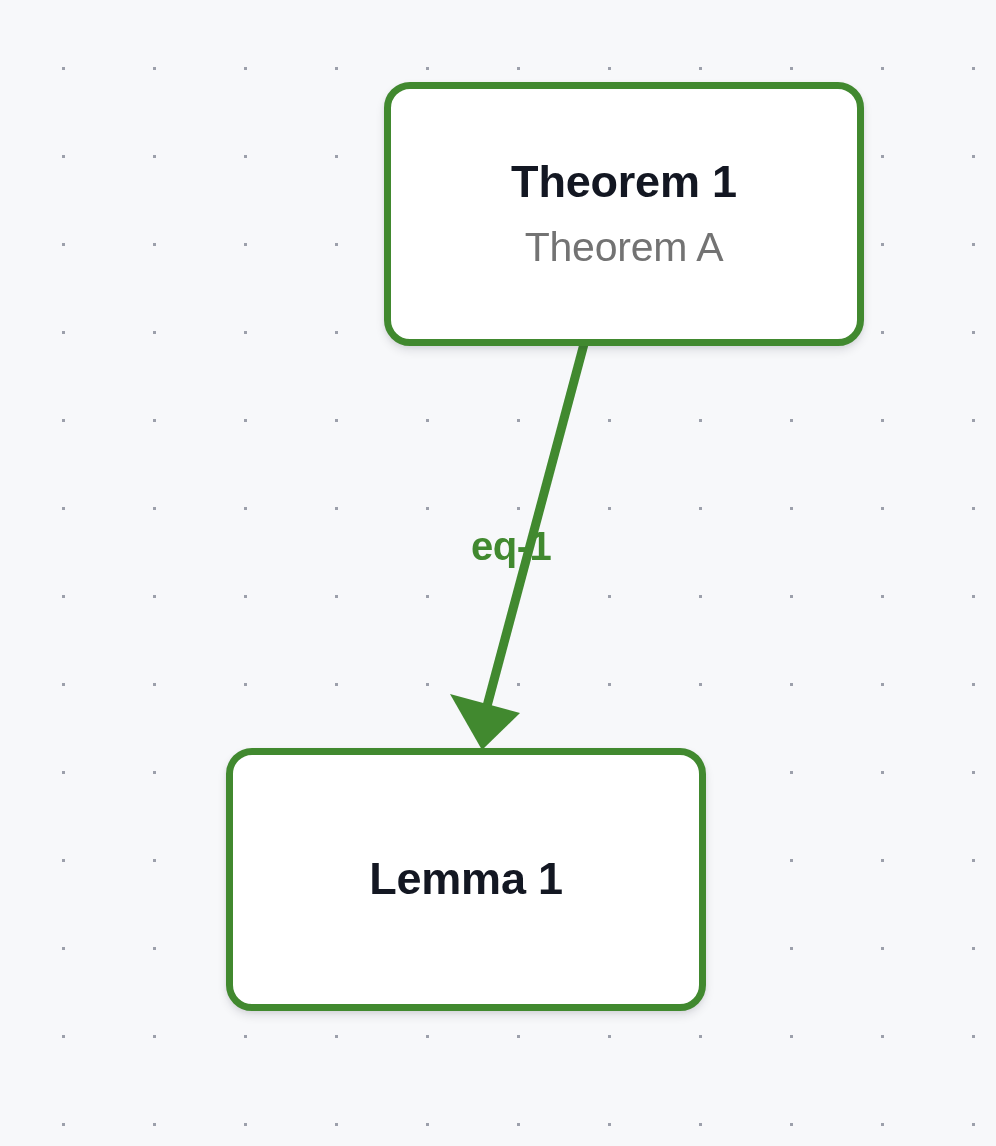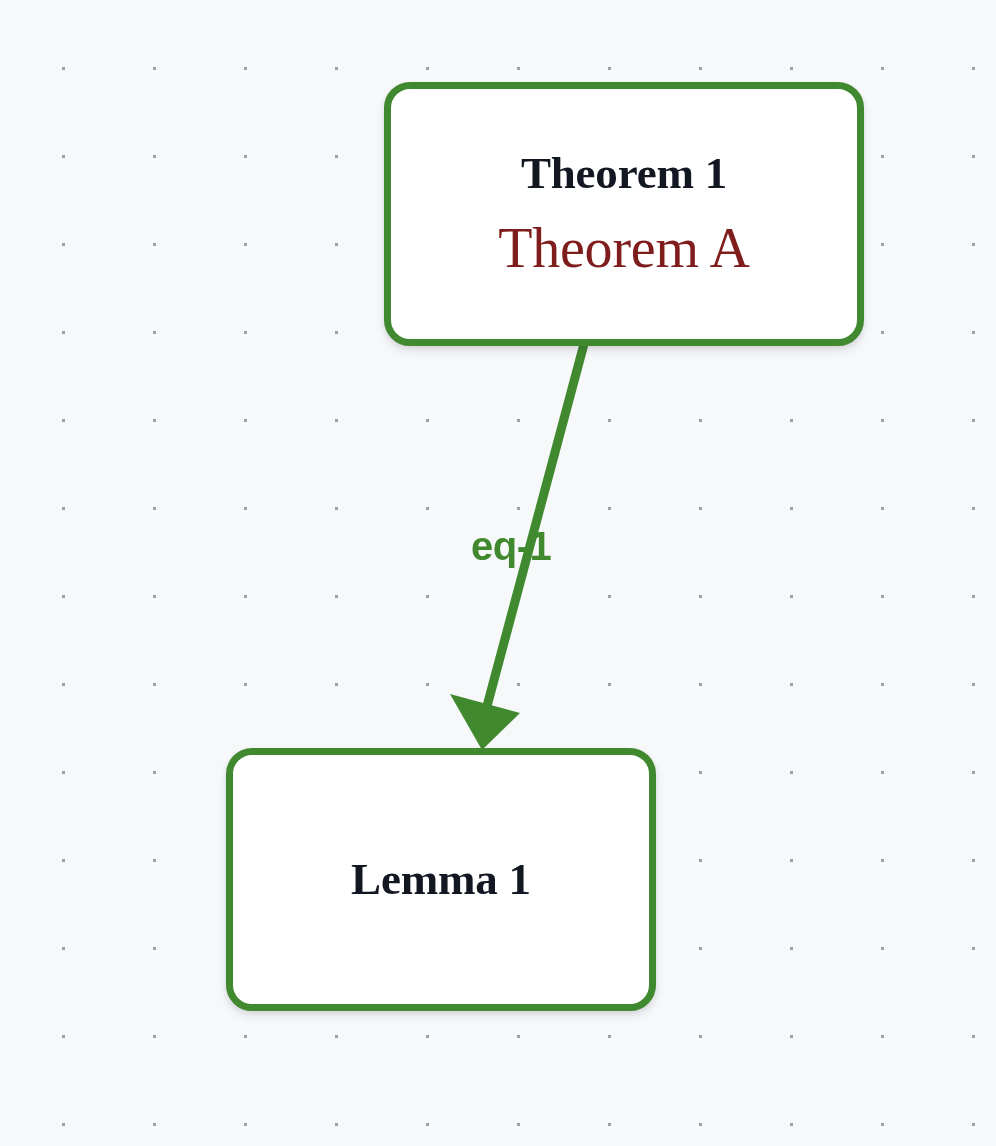--- a/index.html
+++ b/index.html
@@ -40,53 +40,52 @@
     background: #ffffff;
     border-style: solid;
     border-width: 7px;
     border-radius: 26px;
     box-shadow: 0 5px 10px rgba(17, 24, 39, 0.10), 0 2px 4px rgba(17,24,39,0.06);
     display: flex;
     flex-direction: column;
     align-items: center;
     justify-content: center;
     z-index: 2;
-    font-family: Liberation Serif, serif;
   }
 
   .node-title {
     font-size: 45px;
     font-weight: bold;
     color: #131722;
     line-height: 1.12;
     letter-spacing: -0.2px;
     white-space: nowrap;
   }
 
   .node-subtitle {
-    font-size: 56px;
+    font-size: 41px;
     font-weight: normal;
-    color: #7f1d1d;
+    color: #737373;
     line-height: 1.12;
     letter-spacing: -0.2px;
     white-space: nowrap;
     margin-top: 18px;
   }
 
   #node-theorem-1 {
     left: 384px;
     top: 82px;
     width: 480px;
     height: 264px;
   }
 
   #node-lemma-1 {
     left: 226px;
     top: 748px;
-    width: 430px;
+    width: 480px;
     height: 263px;
   }
 
   .edge-label {
     position: absolute;
     font-size: 40px;
     font-weight: bold;
     letter-spacing: -0.5px;
     white-space: nowrap;
     z-index: 3;

